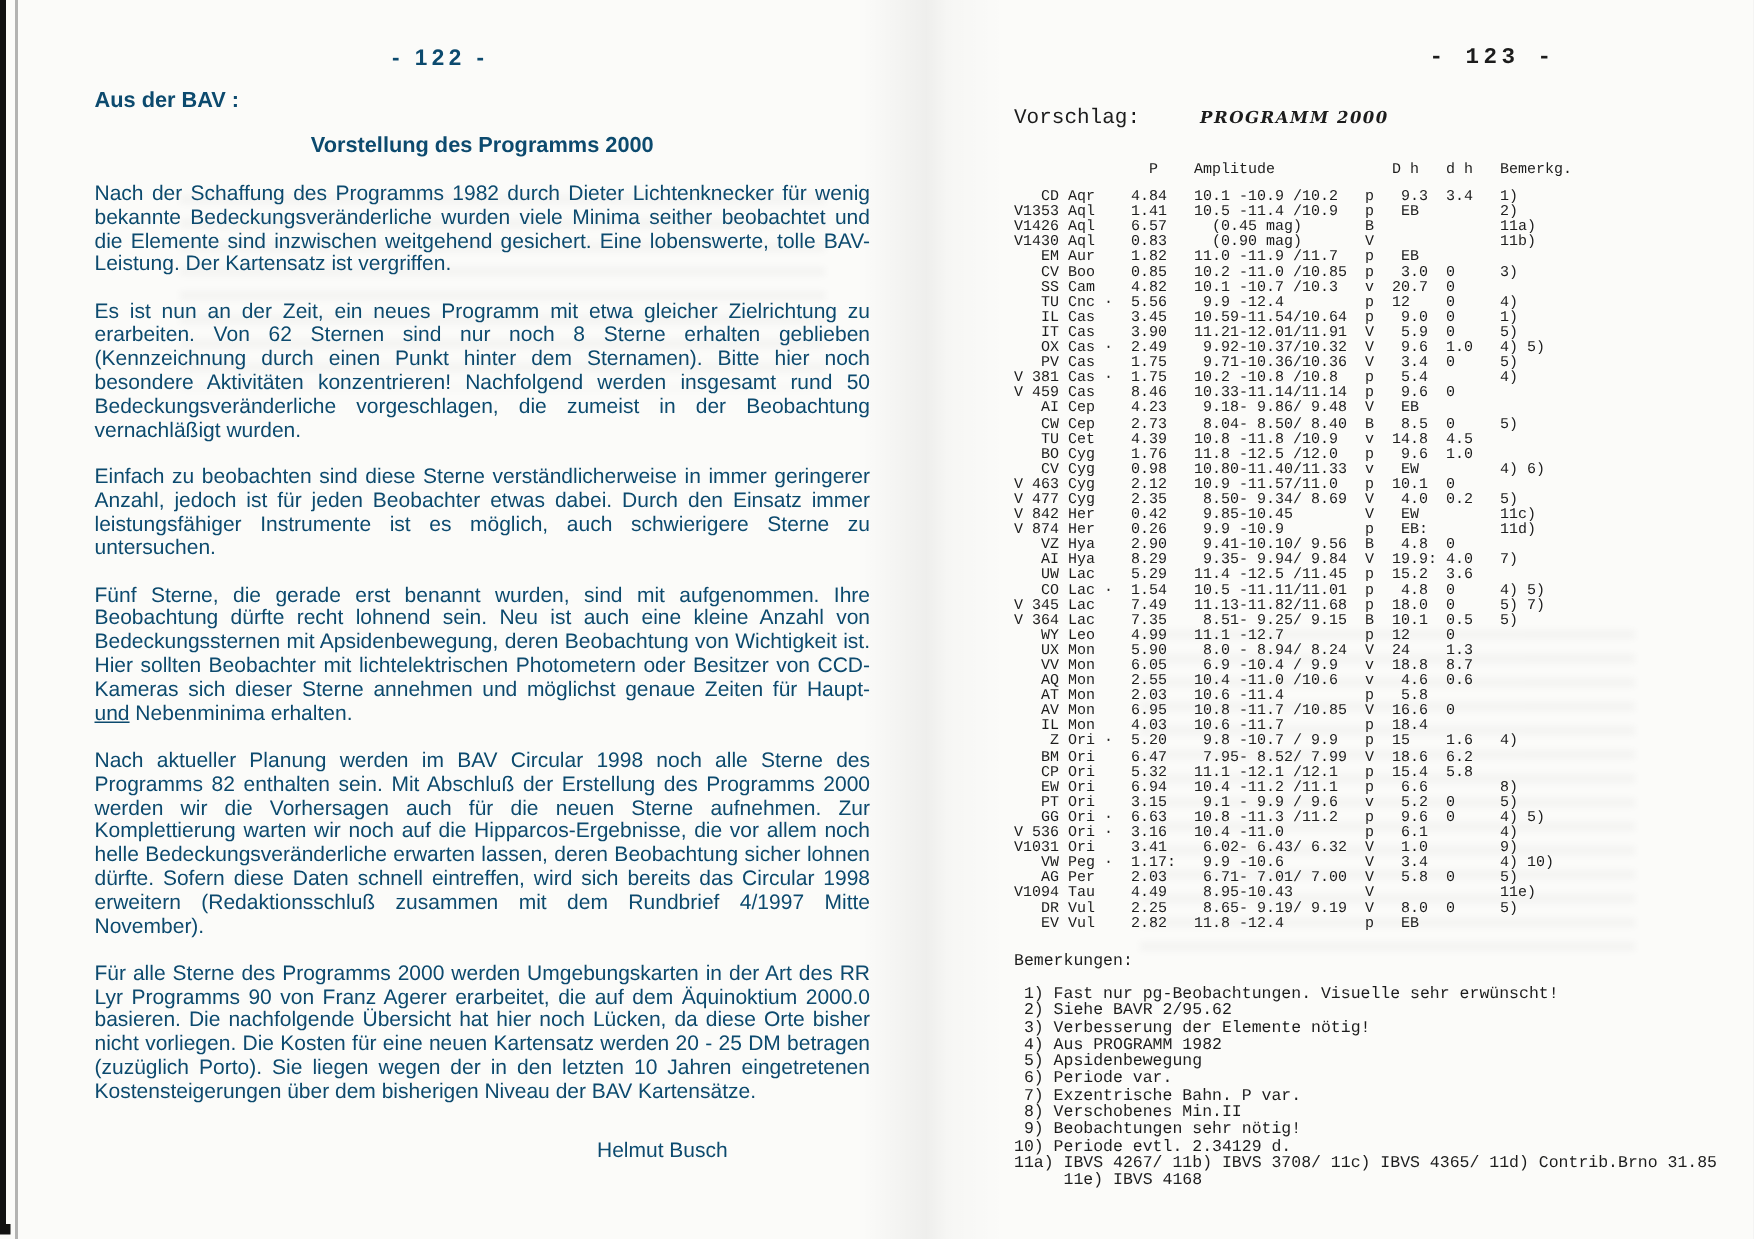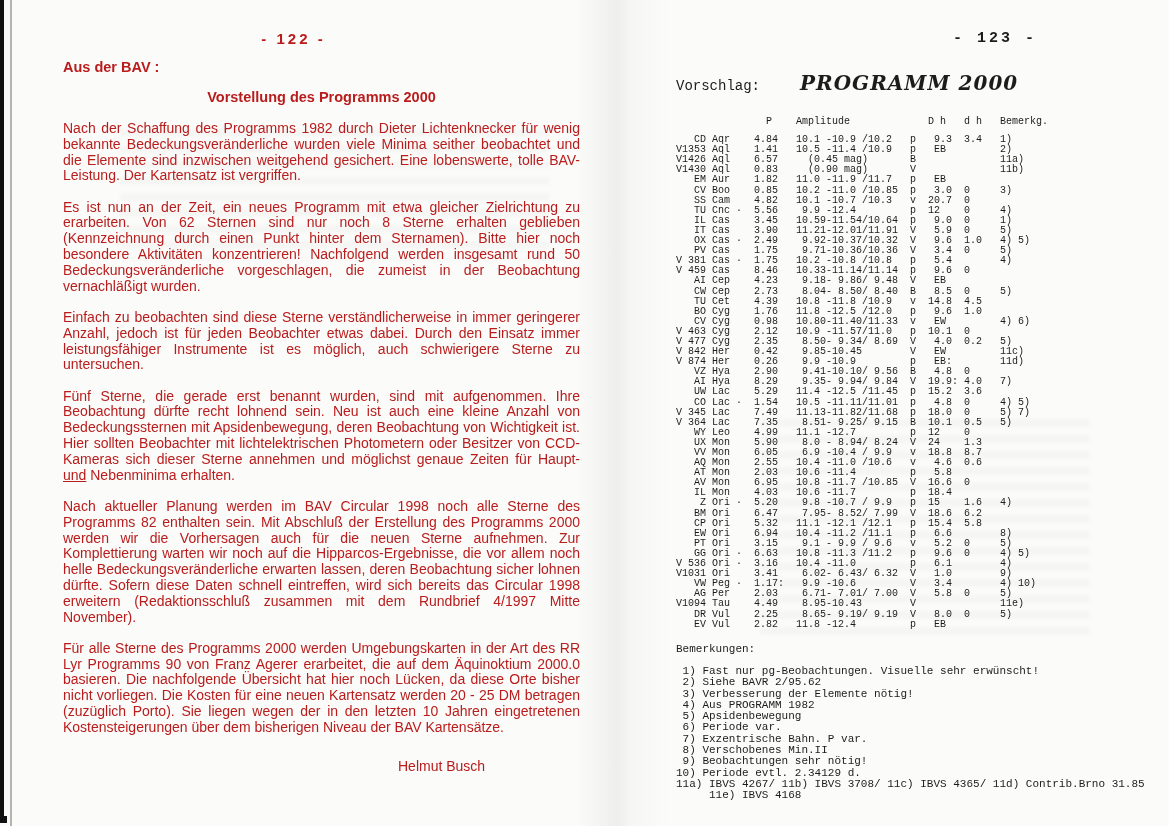--- a/index.html
+++ b/index.html
@@ -9,36 +9,36 @@
   
   .edge-black{position:absolute;left:0;top:0;width:4px;height:822px;background:#111;}
   .edge-line{position:absolute;left:10px;top:0;width:2px;height:826px;background:rgba(120,120,120,.55);}
   .corner-mark{position:absolute;left:0;top:816px;width:7px;height:7px;background:#111;}
   .gutter{position:absolute;left:575px;top:0;width:95px;height:826px;
           background:linear-gradient(to right,rgba(0,0,0,0) 0%,rgba(0,0,0,.05) 45%,rgba(0,0,0,.02) 60%,rgba(0,0,0,0) 100%);}
   .ghost{position:absolute;opacity:.05;filter:blur(2px);background:
          repeating-linear-gradient(to bottom,#777 0 6px,transparent 6px 16px);}
 
   
-  .page-left{position:absolute;left:63px;top:30px;width:517px;color:#b91c1c;}
+  .page-left{position:absolute;left:63px;top:30px;width:517px;color:#0c4a6e;}
   .pagenum{font-weight:bold;font-size:15px;letter-spacing:3px;text-align:center;}
   .page-left .pagenum{text-align:center;margin-bottom:12px;transform:translateX(-28px);}
   .heading{font-weight:bold;font-size:14.5px;margin-bottom:14px;}
   .doc-title{font-weight:bold;font-size:14.5px;text-align:center;margin-bottom:16px;}
   .page-left p{margin:0 0 15.5px 0;font-size:14px;line-height:15.8px;text-align:justify;}
   .u{text-decoration:underline;}
   .signature{margin-top:22px;padding-left:335px;font-size:14px;}
 
   
   .page-right{position:absolute;left:676px;top:30px;width:478px;color:#1c1c1c;
               font-family:"Liberation Mono","DejaVu Sans Mono",monospace;}
   .page-right .pagenum{margin-left:160px;margin-bottom:24px;}
   .proposal-line{font-size:14px;margin-bottom:22px;white-space:pre;}
   .prog-title{font-family:"DejaVu Serif",serif;font-style:italic;font-weight:bold;
-              font-size:20px;letter-spacing:1px;margin-left:40px;}
+              font-size:11px;letter-spacing:1px;margin-left:40px;}
   .star-table{font-size:10px;line-height:10.1px;}
   .thead{margin-bottom:8px;font-size:10px;}
   .cell{display:inline-block;white-space:pre;vertical-align:top;}
   .c-name{width:13ch;}
   .c-p{width:7ch;}
   .c-ampl{width:19ch;}
   .c-band{width:3ch;}
   .c-D{width:6ch;}
   .c-d{width:6ch;}
   .c-rem{width:auto;}

